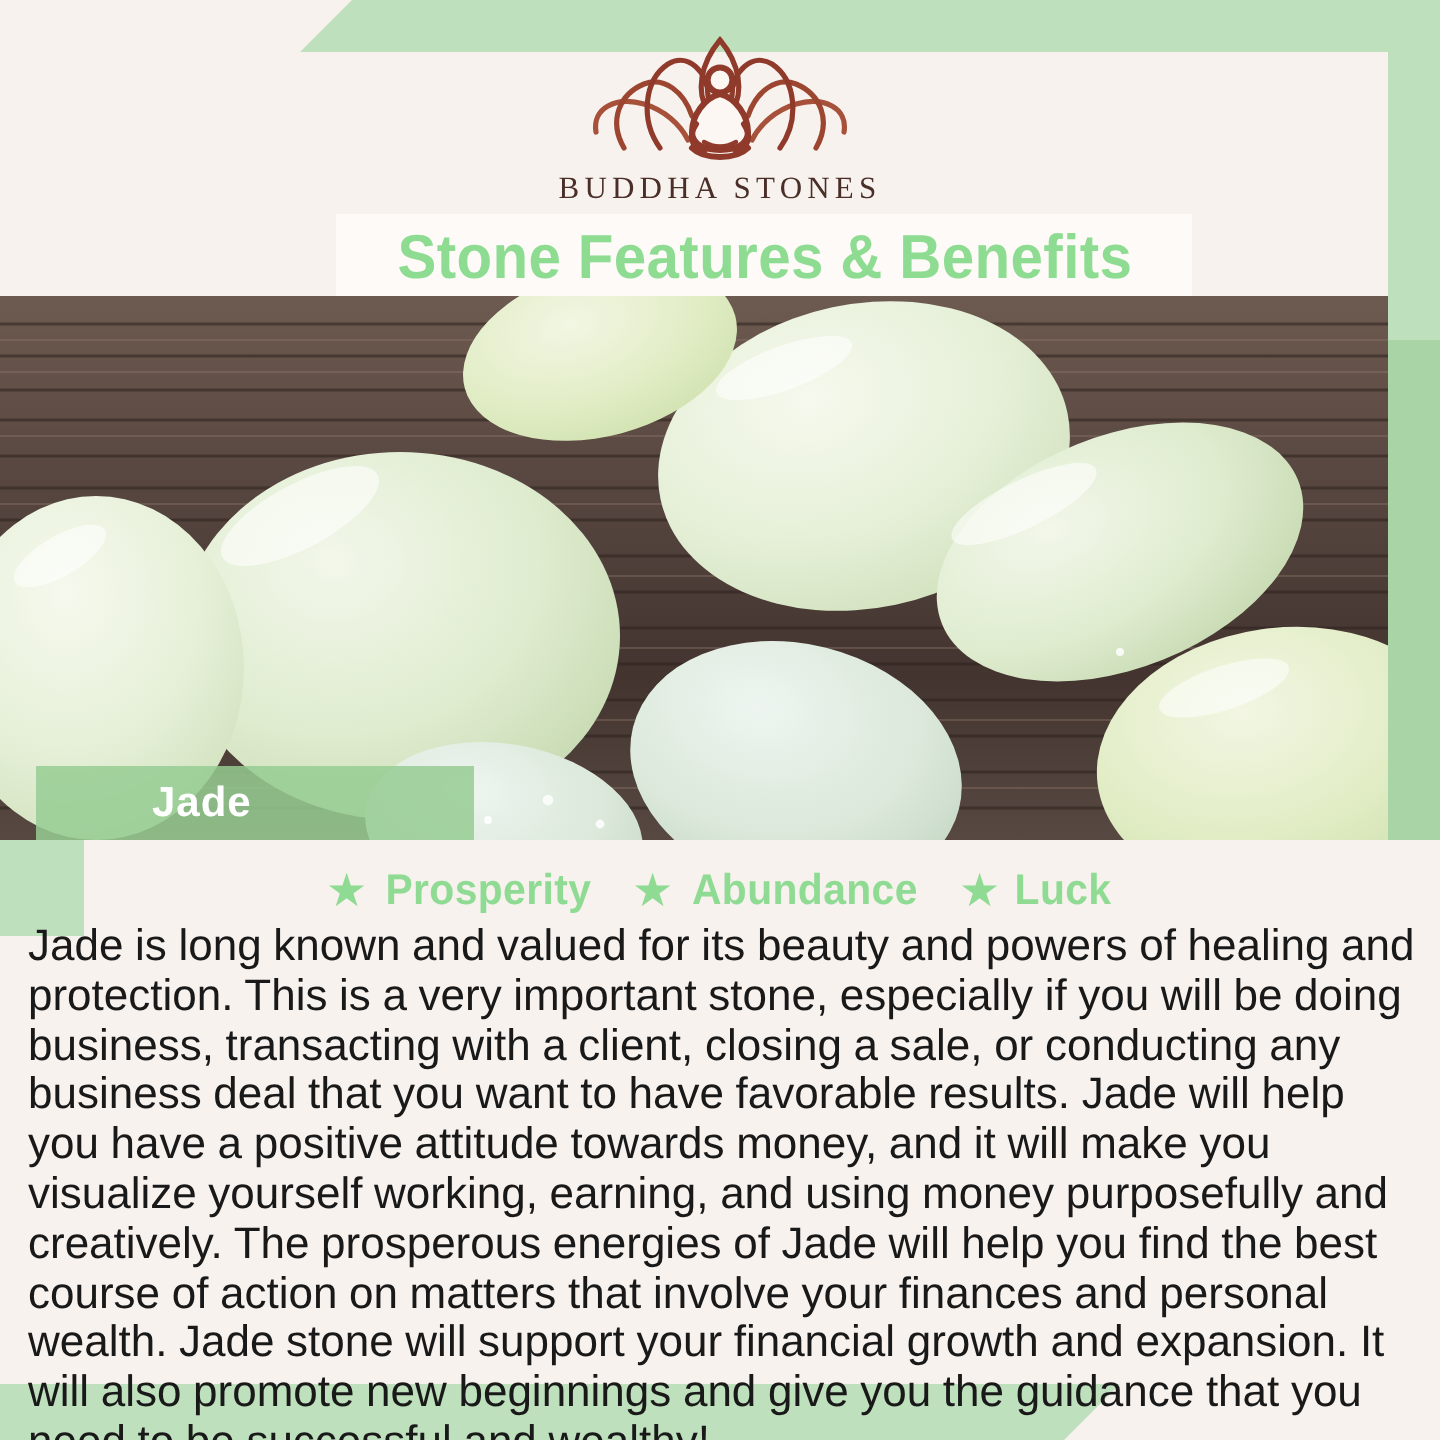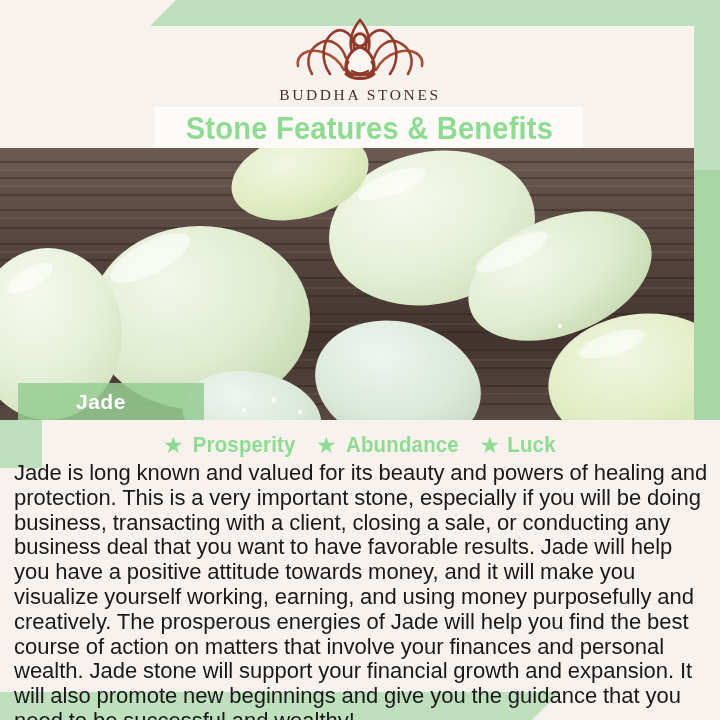--- a/index.html
+++ b/index.html
@@ -58,21 +58,21 @@
     margin-top:2px;
     font-family:"Liberation Serif", serif;
     font-size:15.5px;
     letter-spacing:2.6px;
     color:#4a2f28;
     font-weight:400;
   }
 
   
   #title-banner{
-    position:absolute;left:155px;top:107px;width:428px;height:43px;
+    position:absolute;left:168px;top:107px;width:428px;height:43px;
     background:#fdfaf7;
     display:flex;align-items:center;justify-content:center;
   }
   #title-text{
     font-family:"Liberation Sans Narrow","Liberation Sans",sans-serif;
     font-weight:bold;
     font-size:31px;
     color:#8ddc92;
     letter-spacing:0.2px;
     white-space:nowrap;
@@ -82,21 +82,21 @@
   
   #photo{
     position:absolute;left:0;top:148px;width:694px;height:272px;
     overflow:hidden;
     background:#4a3a33;
   }
   #photo svg{display:block;width:694px;height:272px;}
 
   
   #jade-bar{
-    position:absolute;left:18px;top:383px;width:186px;height:37px;
+    position:absolute;left:18px;top:383px;width:219px;height:37px;
     background:rgba(150,205,147,0.85);
     display:flex;align-items:center;
   }
   #jade-label{
     margin-left:58px;
     color:#ffffff;
     font-weight:bold;
     font-size:21px;
     letter-spacing:0.5px;
     font-family:"Liberation Sans",sans-serif;

